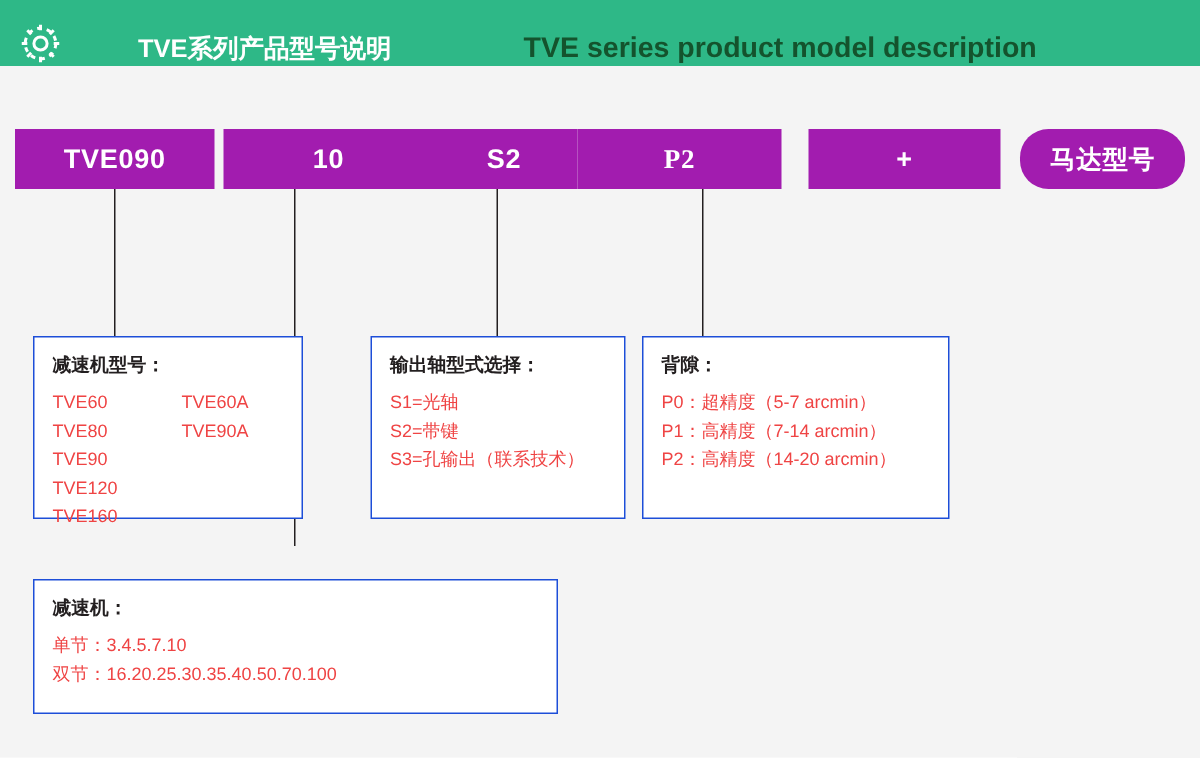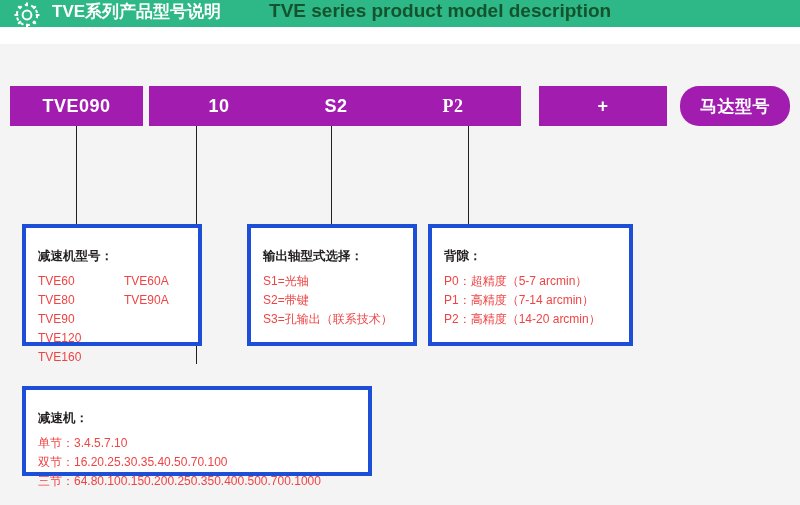--- a/index.html
+++ b/index.html
@@ -19,24 +19,25 @@
     height: 505px;
     background: #ffffff;
   }
 
   
   .header {
     position: absolute;
     left: 0;
     top: 0;
     width: 800px;
-    height: 27px;
+    height: 44px;
     background: #2eb887;
     display: flex;
-    align-items: flex-start;
+    align-items: flex-end;
+    gap: 40px;
   }
   .header .gear {
     margin-left: 12px;
     width: 30px;
     height: 30px;
     flex: none;
     display: flex;
     align-items: center;
     justify-content: center;
   }
@@ -78,23 +79,23 @@
     font-size: 18px;
     font-weight: bold;
     letter-spacing: 0.5px;
   }
   .chip.cn { font-size: 17px; }
 
   
   .box {
     position: absolute;
     background: #ffffff;
-    border: 4px solid #1d4ed8;
+    border: 1px solid #1d4ed8;
     box-sizing: border-box;
-    padding: 20px 12px 8px 12px;
+    padding: 10px 12px 8px 12px;
   }
   .box .box-title {
     font-size: 12.5px;
     font-weight: bold;
     color: #231f20;
     margin-bottom: 7px;
     white-space: nowrap;
   }
   .box .line {
     font-size: 12px;
@@ -181,17 +182,16 @@
       <div class="box-title">背隙：</div>
       <div class="line">P0：超精度（5-7 arcmin）</div>
       <div class="line">P1：高精度（7-14 arcmin）</div>
       <div class="line">P2：高精度（14-20 arcmin）</div>
     </div>
 
     <div class="box" style="left:22px; top:320px; width:350px; height:90px;margin-top:22px;">
       <div class="box-title">减速机：</div>
       <div class="line">单节：3.4.5.7.10</div>
       <div class="line">双节：16.20.25.30.35.40.50.70.100</div>
-      <div class="line">三节：64.80.100.150.200.250.350.400.500.700.1000</div>
     </div>
 
   </div>
 </div>
 
 </body></html>

